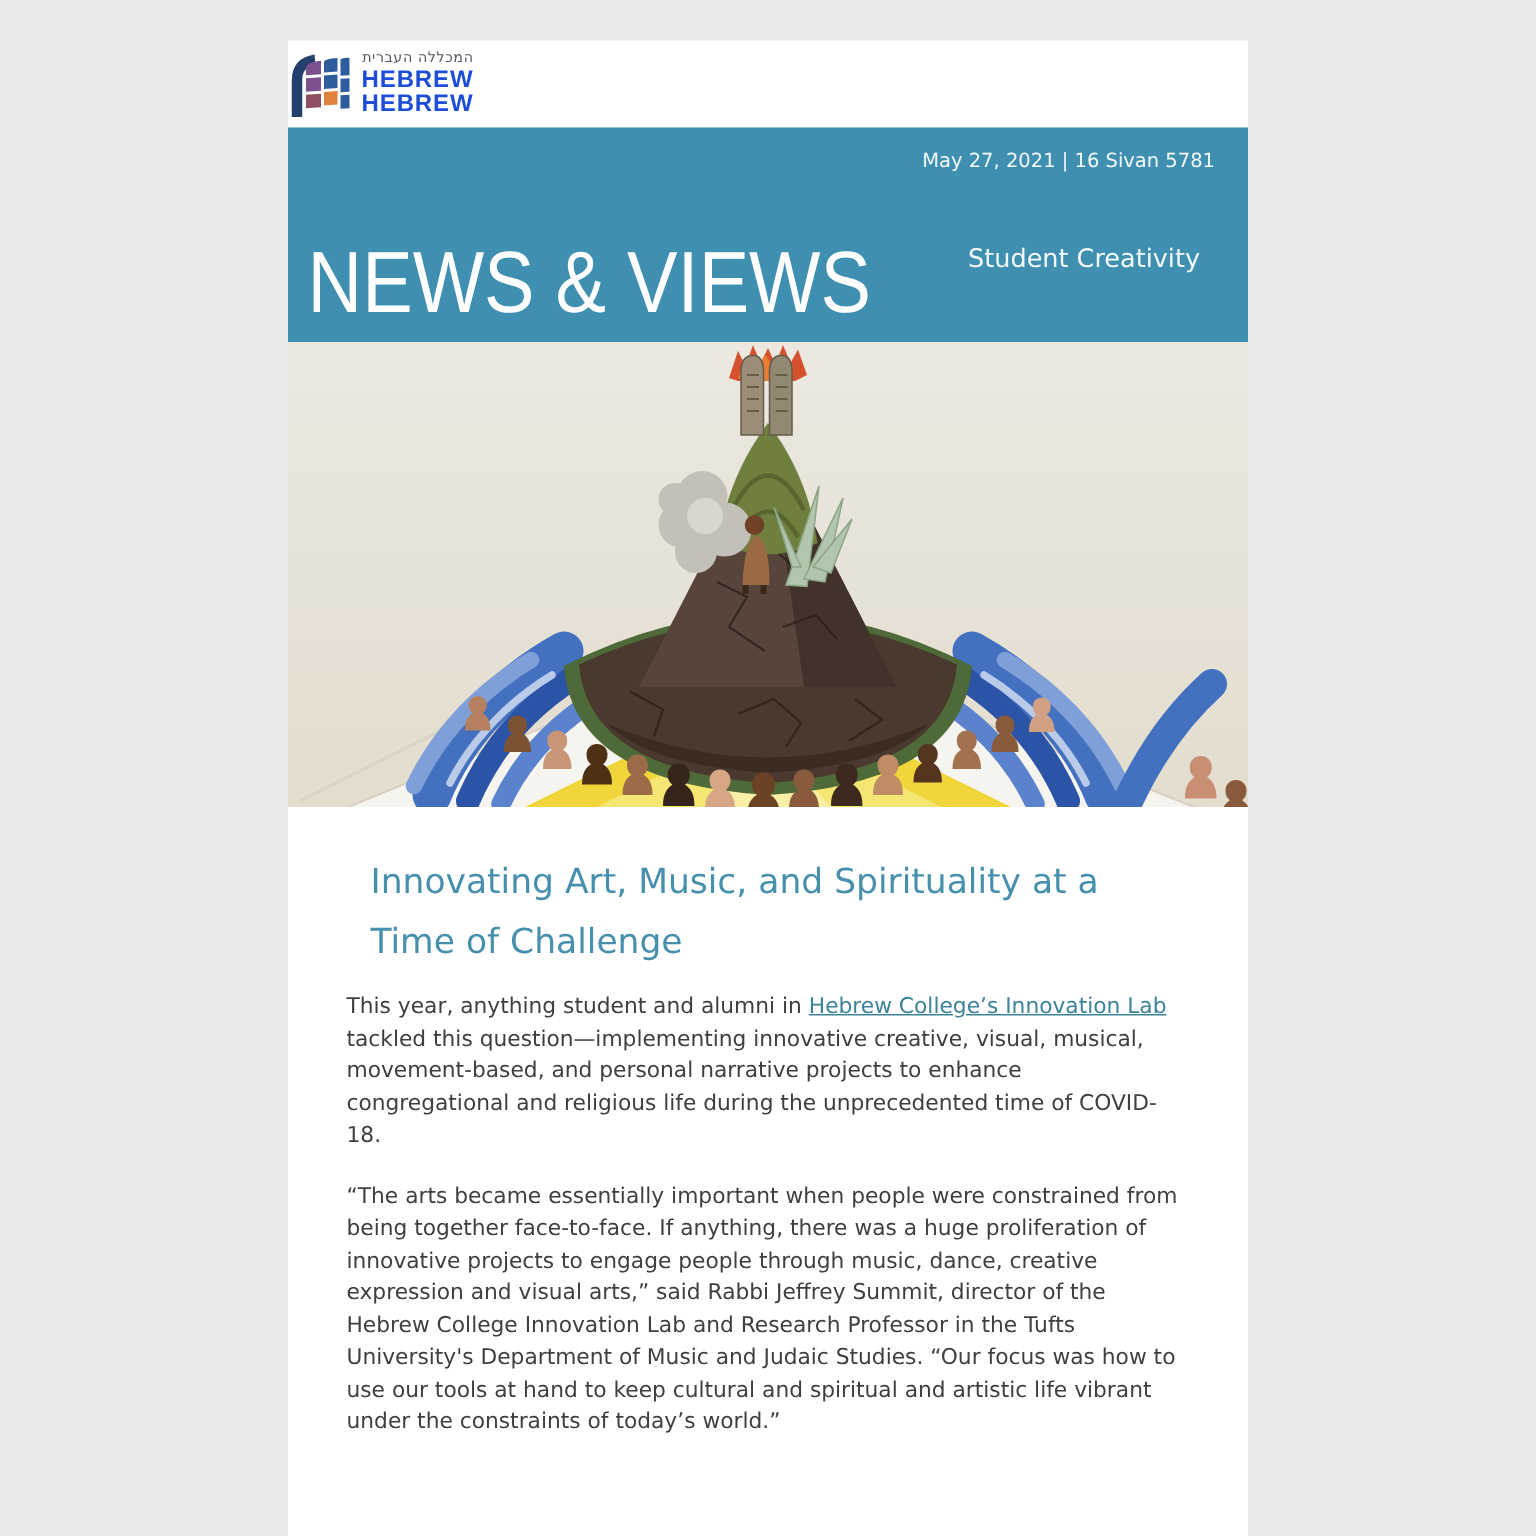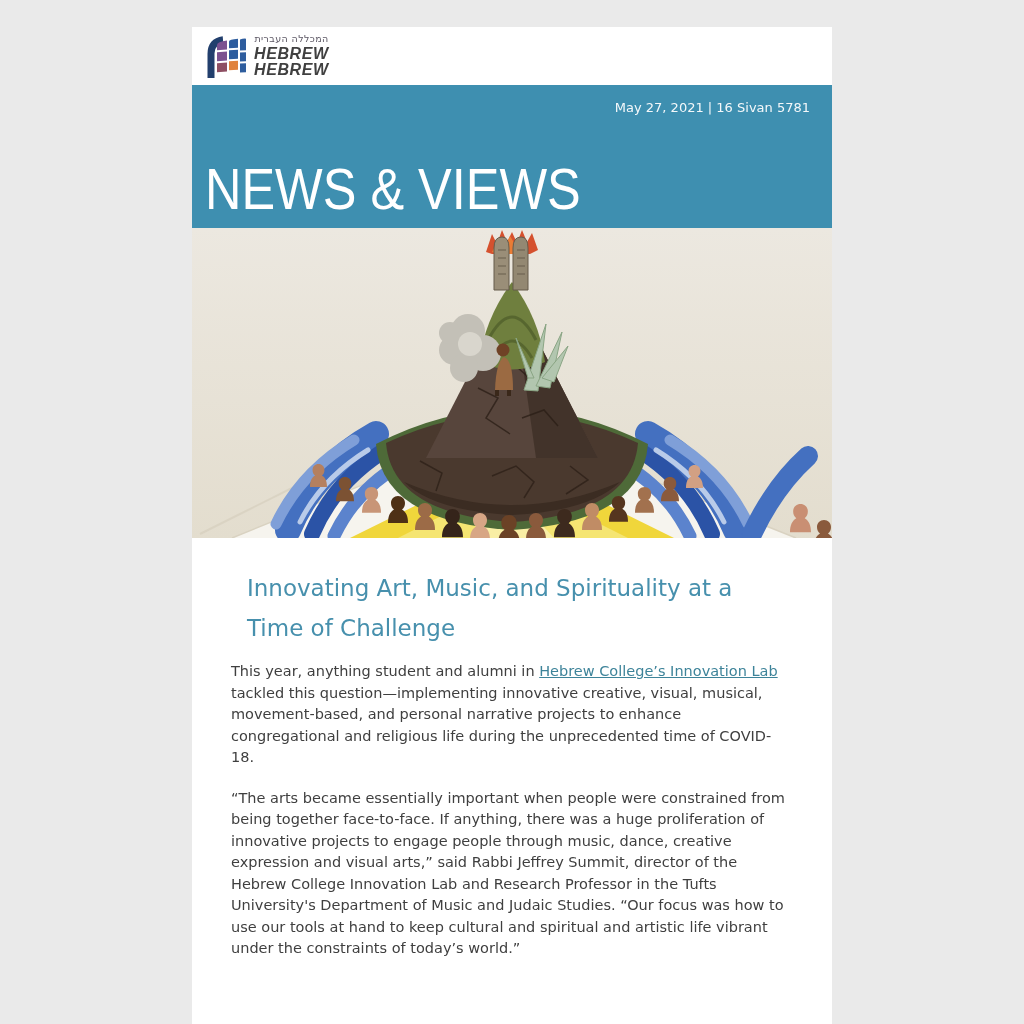--- a/index.html
+++ b/index.html
@@ -4,26 +4,26 @@
 <style>
   html,body{margin:0;padding:0;}
   body{
     width:1024px;height:1024px;overflow:hidden;
     background:#eaeaea;
     font-family:"DejaVu Sans",sans-serif;
   }
   .email{width:640px;margin:27px auto 0;}
   
   .header{height:58px;background:#ffffff;display:flex;align-items:center;
-          padding-left:13px;box-sizing:border-box;}
+          box-sizing:border-box;}
   .logo{display:flex;align-items:center;gap:7px;cursor:pointer;}
   .logo-text{display:flex;flex-direction:column;line-height:1;}
   .logo-hebrew{font-size:9.5px;color:#5b5663;margin-bottom:2px;letter-spacing:.4px;}
   .logo-en{font-family:"Liberation Sans",sans-serif;font-size:16px;font-weight:bold;
-           color:#404040;letter-spacing:.6px;font-style:italic;}
+           color:#1d4ed8;letter-spacing:.6px;}
   
   .banner{height:143px;background:#3e8fb0;color:#fff;box-sizing:border-box;
           display:flex;flex-direction:column;padding:15px 12px 14px 13px;}
   .date-row{align-self:flex-end;padding-right:10px;font-size:13px;color:#f4f8fa;}
   .title-row{margin-top:auto;display:flex;}
   .nv-title{font-family:"Liberation Sans",sans-serif;font-size:58px;line-height:.88;
             white-space:nowrap;transform:scaleX(.87);transform-origin:left bottom;}
   .nv-sub{margin-left:auto;padding-right:20px;padding-bottom:5px;font-size:17px;color:#f4f8fa;}
   
   .hero{display:block;}
@@ -62,20 +62,21 @@
         <span class="logo-en">HEBREW</span>
         <span class="logo-en">HEBREW</span>
       </div>
     </div>
   </div>
 
   <div class="banner">
     <div class="date-row">May 27, 2021 | 16 Sivan 5781</div>
     <div class="title-row">
       <span class="nv-title">NEWS &amp; VIEWS</span>
+      <span class="nv-sub">Student Creativity</span>
     </div>
   </div>
 
   <svg class="hero" width="640" height="310" viewBox="0 0 640 310" role="img" aria-label="Paper pop-up artwork: figures in many skin tones gathered around Mount Sinai with tablets and flames on the summit, yellow ground between parted blue painted waters">
     <defs>
       <linearGradient id="wall" x1="0" y1="0" x2="0" y2="1">
         <stop offset="0" stop-color="#ece8e0"></stop>
         <stop offset="1" stop-color="#e3ddce"></stop>
       </linearGradient>
       <path id="person" d="M10,0 C14,0 17,3 17,7 C17,10 16,12 14,13.5 C18,16 20,20 20,27 L0,27 C0,20 2,16 6,13.5 C4,12 3,10 3,7 C3,3 6,0 10,0 Z"></path>

